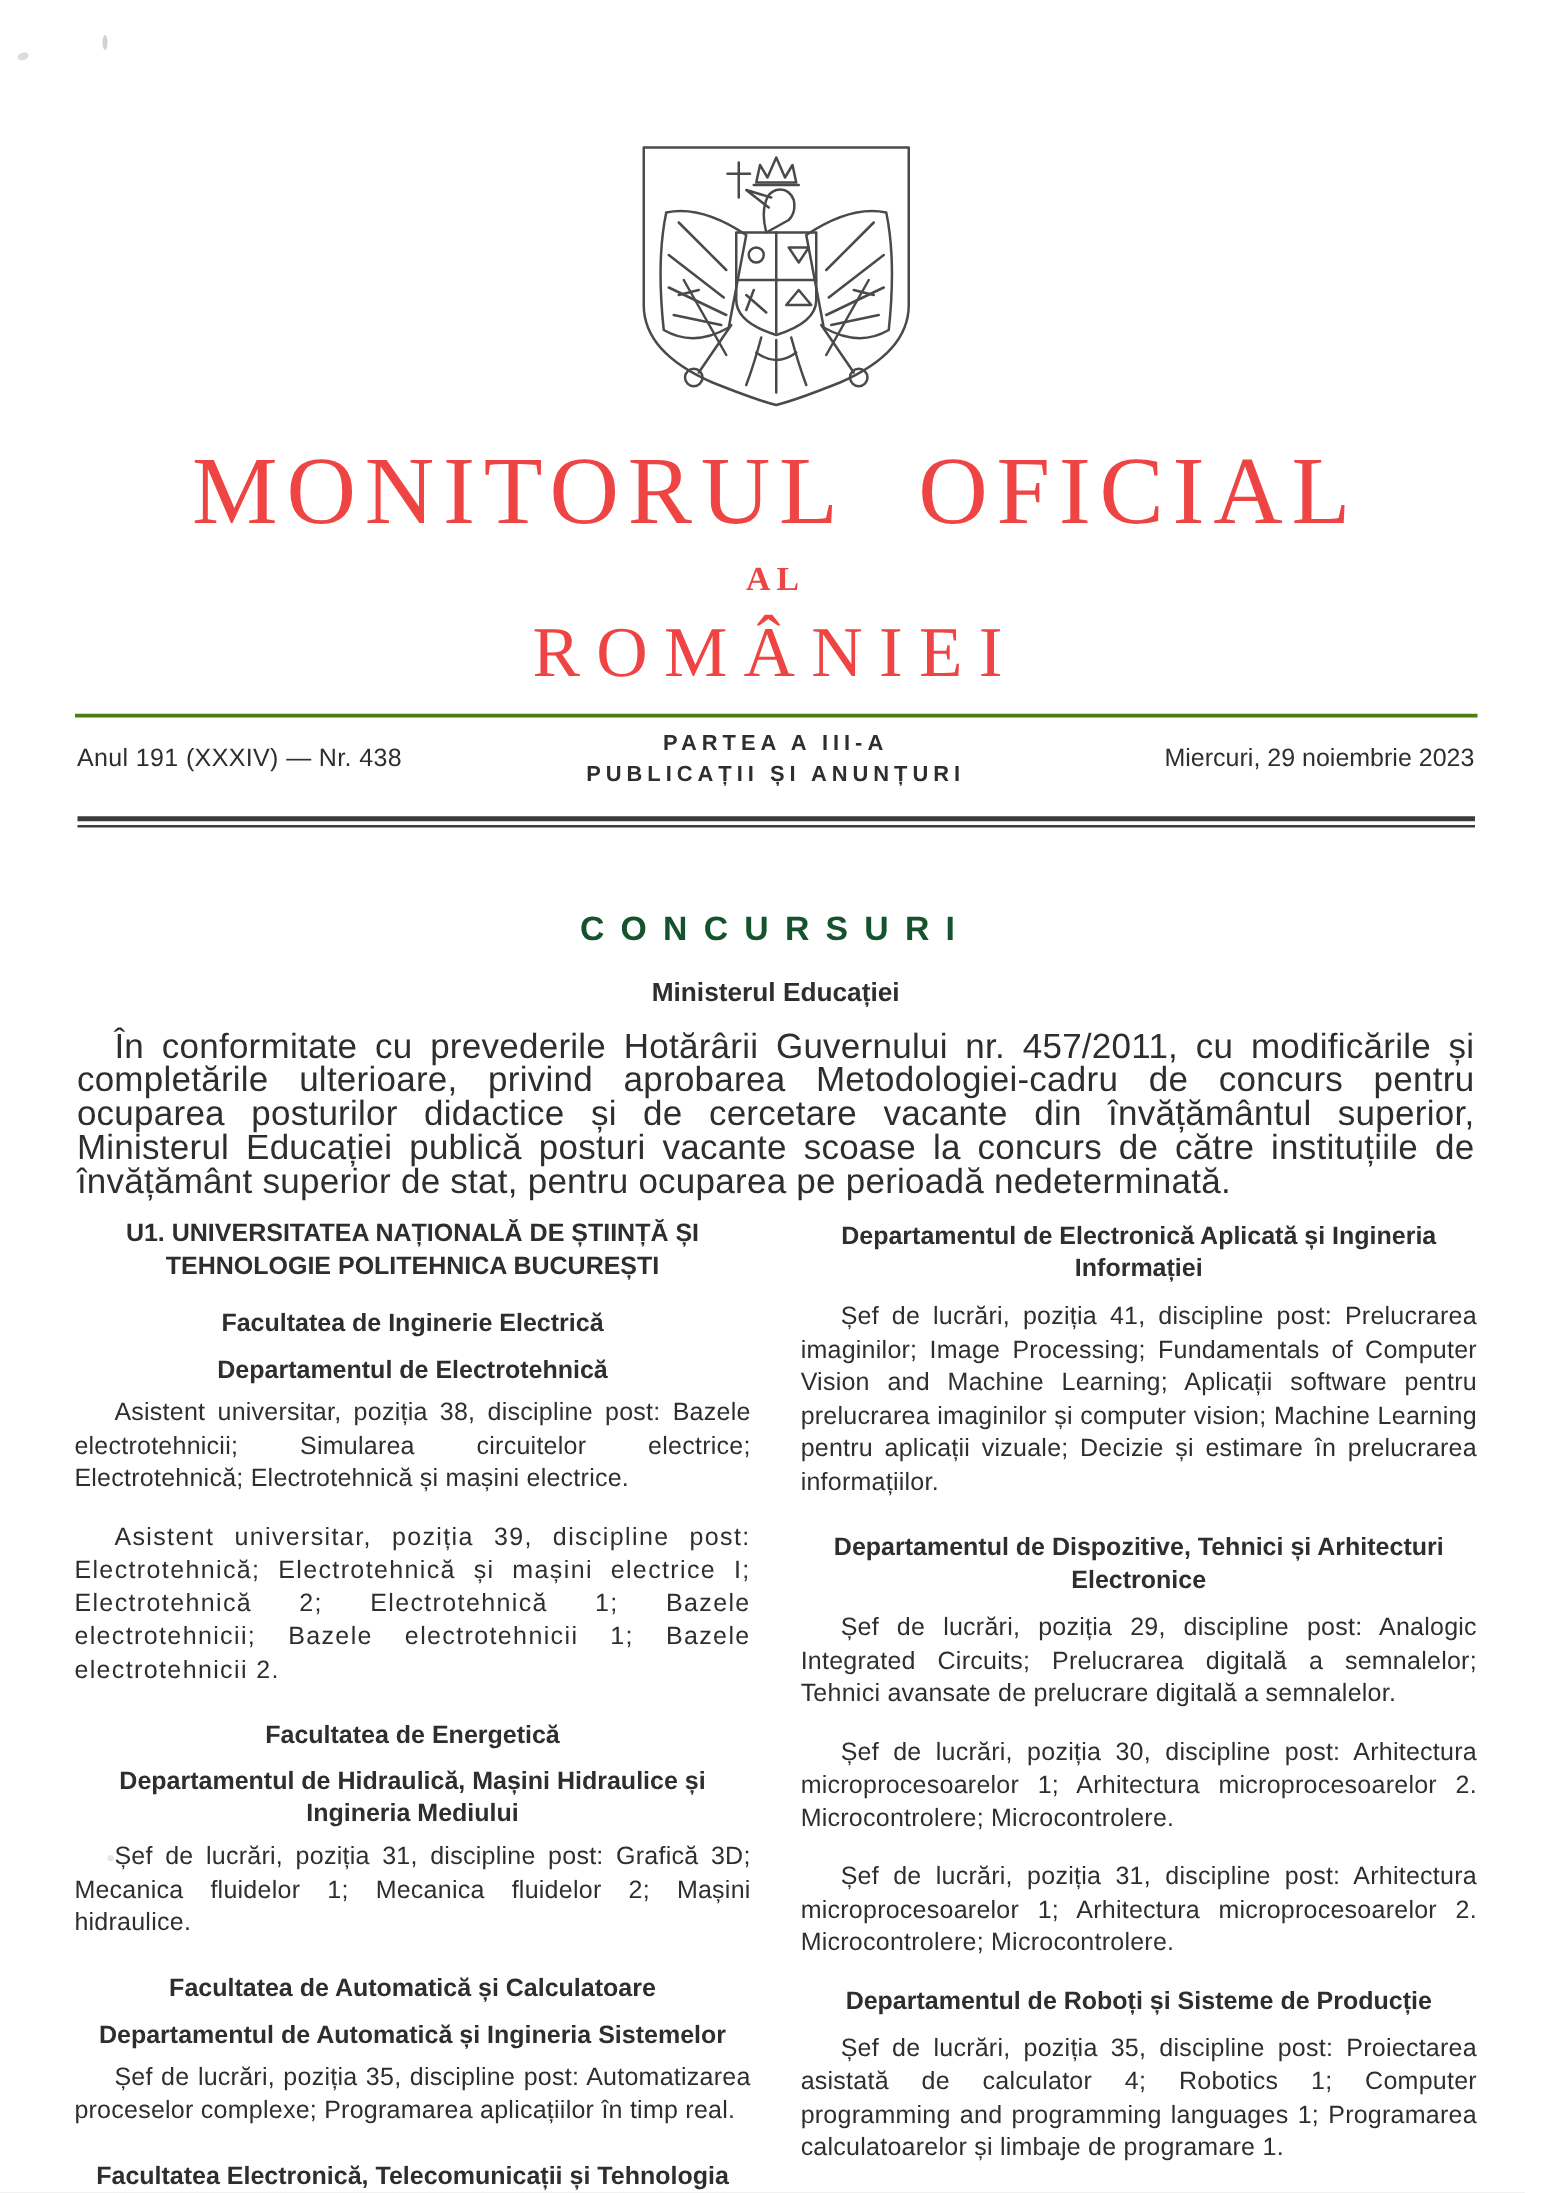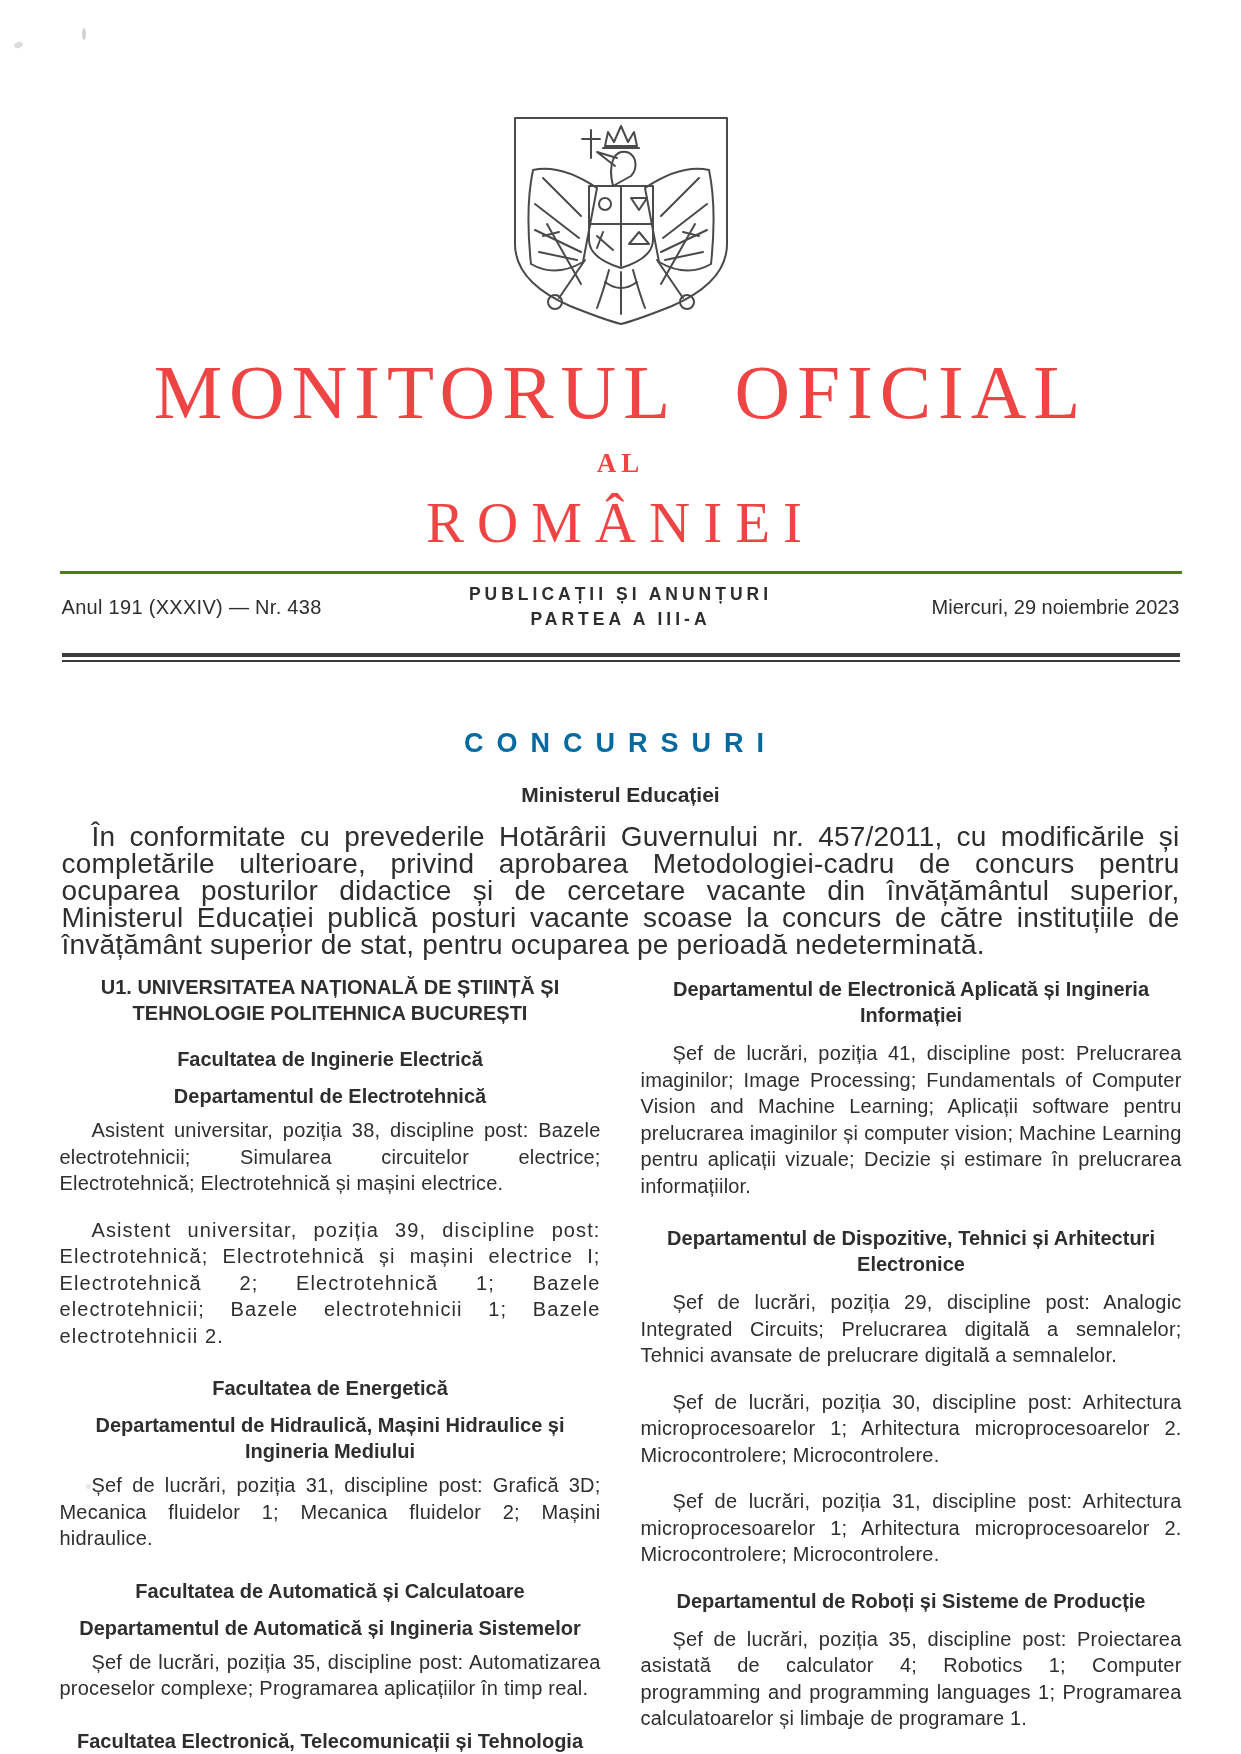--- a/index.html
+++ b/index.html
@@ -37,21 +37,21 @@
   .band .cell-right{width:320px;text-align:right;font-size:20px;}
   .rule-double{
     width:1118px;margin:0 auto;
     height:3px;
     border-top:4px solid #3c3c3c;
     border-bottom:2px solid #3c3c3c;
   }
 
   .section-title{
     margin-top:66px;text-align:center;
-    font-weight:bold;font-size:27px;letter-spacing:13px;color:#0369a1;
+    font-weight:bold;font-size:27px;letter-spacing:13px;color:#14532d;
   }
   .section-sub{margin-top:24px;text-align:center;font-weight:bold;font-size:21px;}
 
   .intro{
     width:1118px;margin:16px auto 0 auto;
     font-size:28px;line-height:27px;
     text-align:justify;text-indent:30px;
     letter-spacing:.2px;
   }
 
@@ -114,22 +114,22 @@
 
   <div class="masthead">
     <div class="title">MONITORUL OFICIAL</div>
     <div class="al">AL</div>
     <div class="country">ROMÂNIEI</div>
   </div>
 
   <div class="band">
     <div class="cell-left">Anul 191 (XXXIV) — Nr. 438</div>
     <div class="cell-center">
+      <div>PARTEA A III-A</div>
       <div>PUBLICAȚII ȘI ANUNȚURI</div>
-      <div>PARTEA A III-A</div>
     </div>
     <div class="cell-right">Miercuri, 29 noiembrie 2023</div>
   </div>
   <div class="rule-double"></div>
 
   <div class="section-title">CONCURSURI</div>
   <div class="section-sub">Ministerul Educației</div>
   <p class="intro">În conformitate cu prevederile Hotărârii Guvernului nr. 457/2011, cu modificările și completările ulterioare, privind aprobarea Metodologiei-cadru de concurs pentru ocuparea posturilor didactice și de cercetare vacante din învățământul superior, Ministerul Educației publică posturi vacante scoase la concurs de către instituțiile de învățământ superior de stat, pentru ocuparea pe perioadă nedeterminată.</p>
 
   <div class="cols">

